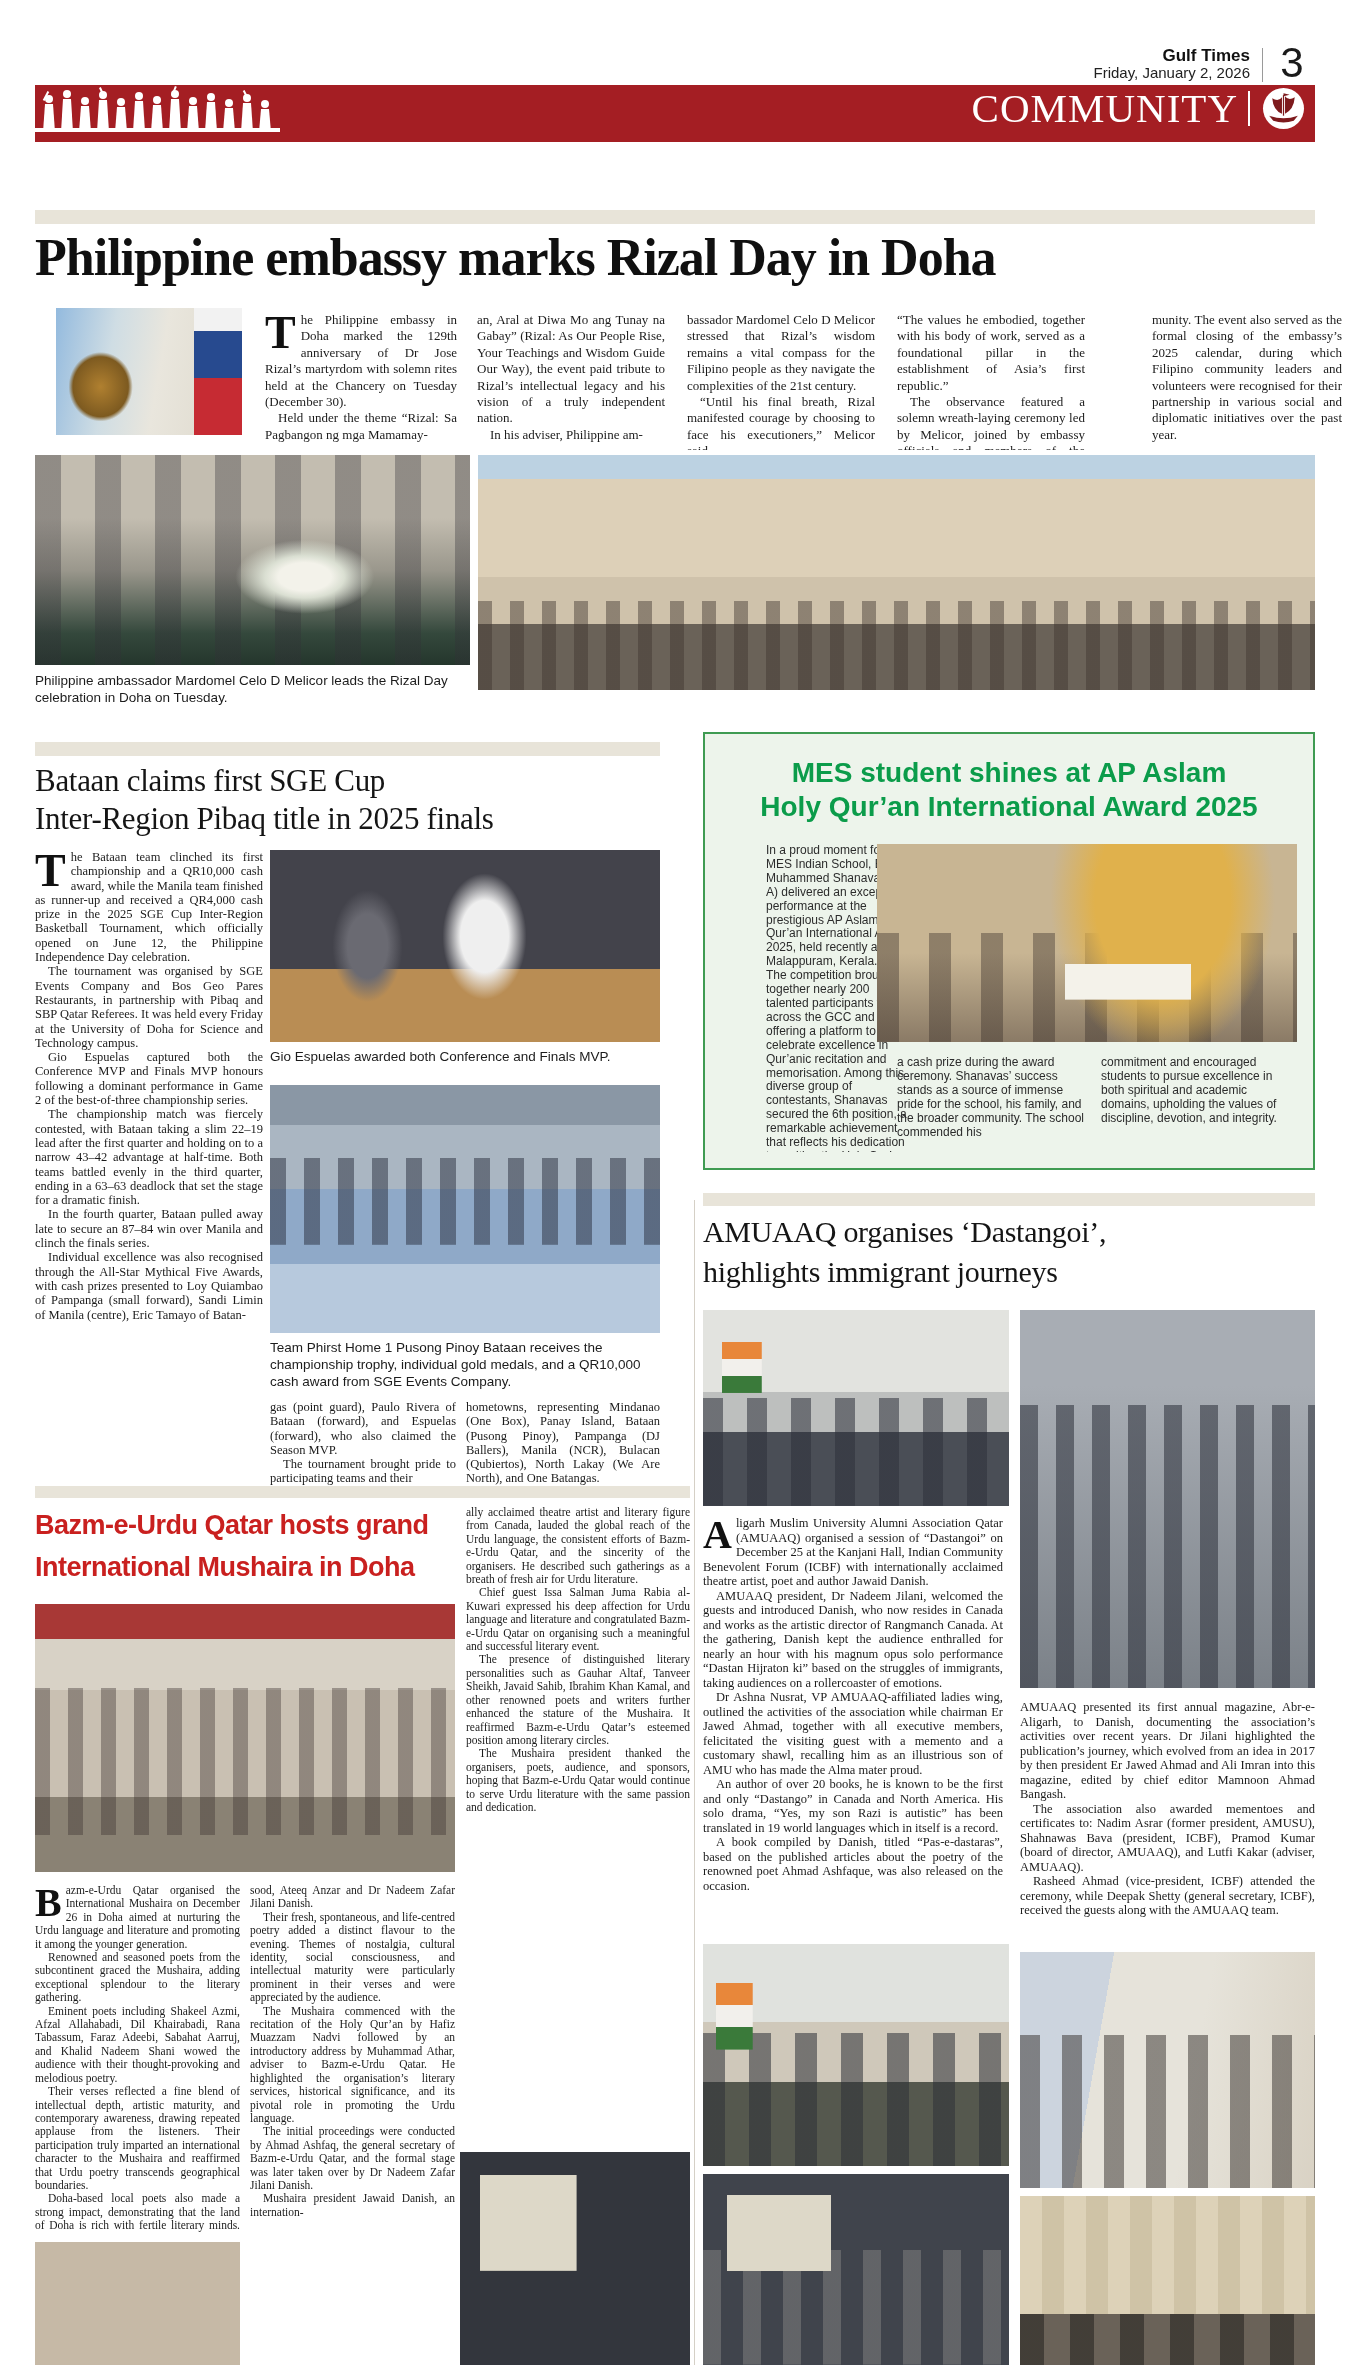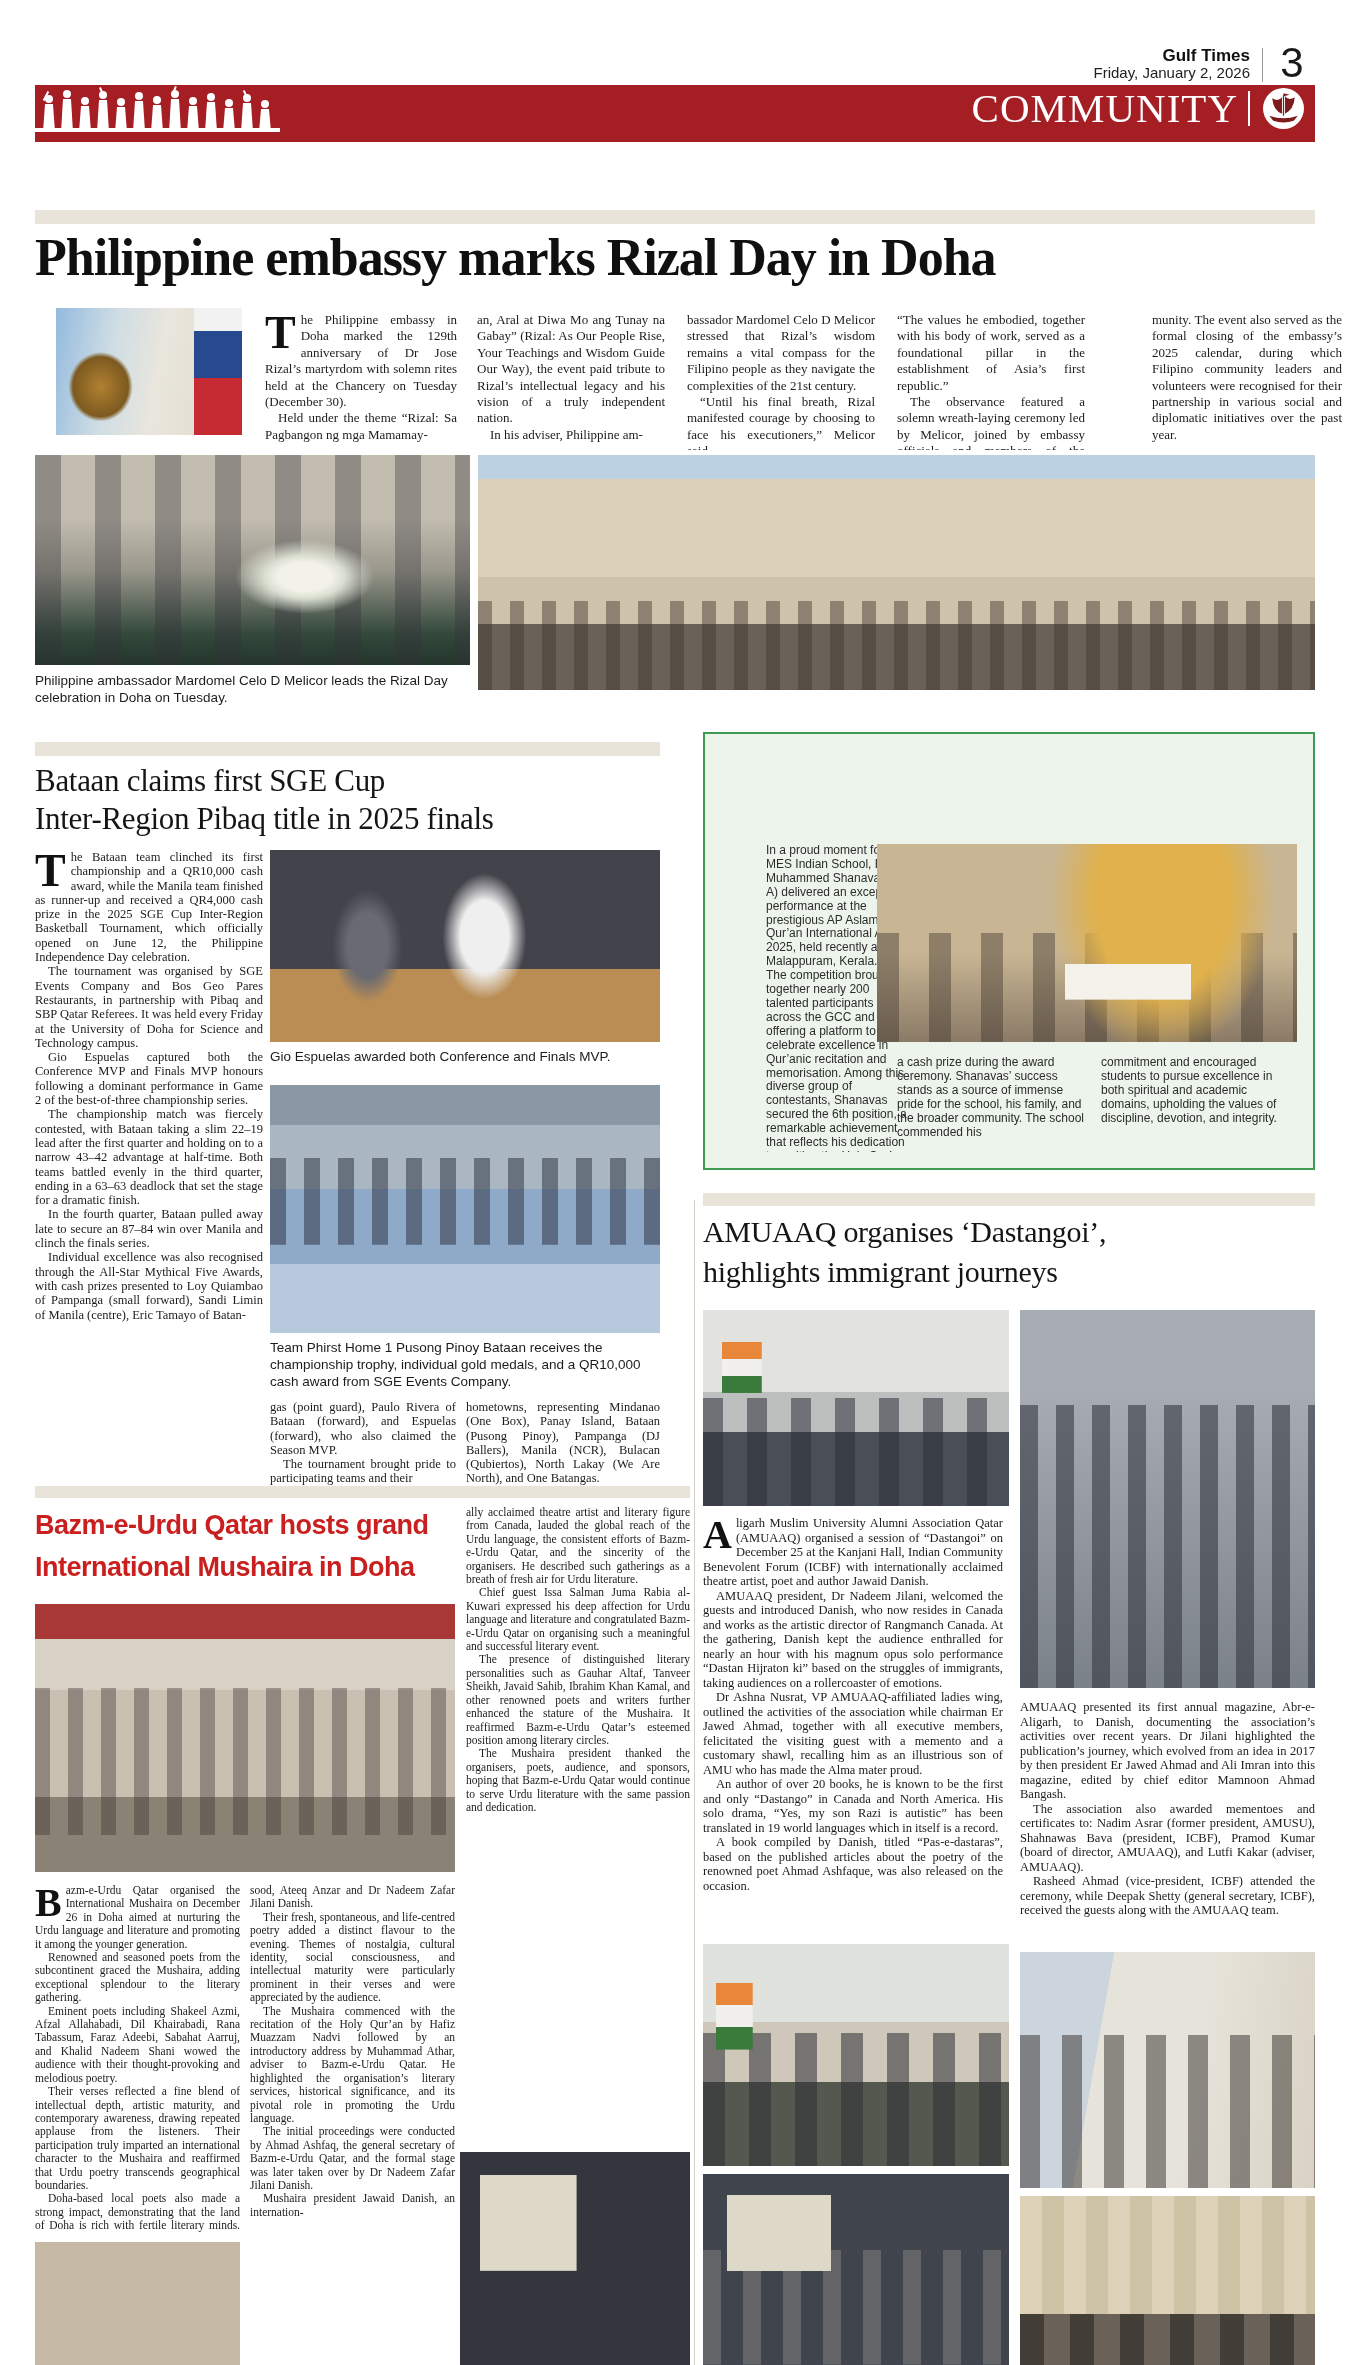--- a/index.html
+++ b/index.html
@@ -219,20 +219,24 @@
 
   <div class="abs body-col small-col" style="left:270px;top:1400px;width:186px;height:86px;">
     <p class="flush">gas (point guard), Paulo Rivera of Bataan (forward), and Espuelas (forward), who also claimed the Season MVP.</p>
     <p>The tournament brought pride to participating teams and their</p>
   </div>
   <div class="abs body-col small-col" style="left:466px;top:1400px;width:194px;height:86px;">
     <p class="flush">hometowns, representing Mindanao (One Box), Panay Island, Bataan (Pusong Pinoy), Pampanga (DJ Ballers), Manila (NCR), Bulacan (Qubiertos), North Lakay (We Are North), and One Batangas.</p>
   </div>
 
   <div class="abs green-box" style="left:703px;top:732px;width:608px;height:434px;">
+    <div class="abs h-green" style="left:20px;top:22px;width:568px;">
+      <span>MES student shines at AP Aslam</span><br>
+      <span>Holy Qur’an International Award 2025</span>
+    </div>
     <div class="abs box-text" style="left:18px;top:110px;width:146px;height:308px;margin-left:43px;">
       <p>In a proud moment for MES Indian School, Eisa Muhammed Shanavas (VI-A) delivered an exceptional performance at the prestigious AP Aslam Holy Qur’an International Award 2025, held recently at Malappuram, Kerala.</p>
       <p>The competition brought together nearly 200 talented participants from across the GCC and India, offering a platform to celebrate excellence in Qur’anic recitation and memorisation. Among this diverse group of contestants, Shanavas secured the 6th position, a remarkable achievement that reflects his dedication to reciting the Holy Qur’an.</p>
 
     </div>
     <div class="abs ph ph-quran" style="left:172px;top:110px;width:420px;height:198px;"></div>
     <div class="abs box-text" style="left:172px;top:322px;width:196px;height:96px;margin-left:20px;">
       <p>a cash prize during the award ceremony. Shanavas’ success stands as a source of immense pride for the school, his family, and the broader community. The school commended his</p>
     </div>
     <div class="abs box-text" style="left:396px;top:322px;width:196px;height:96px;">

